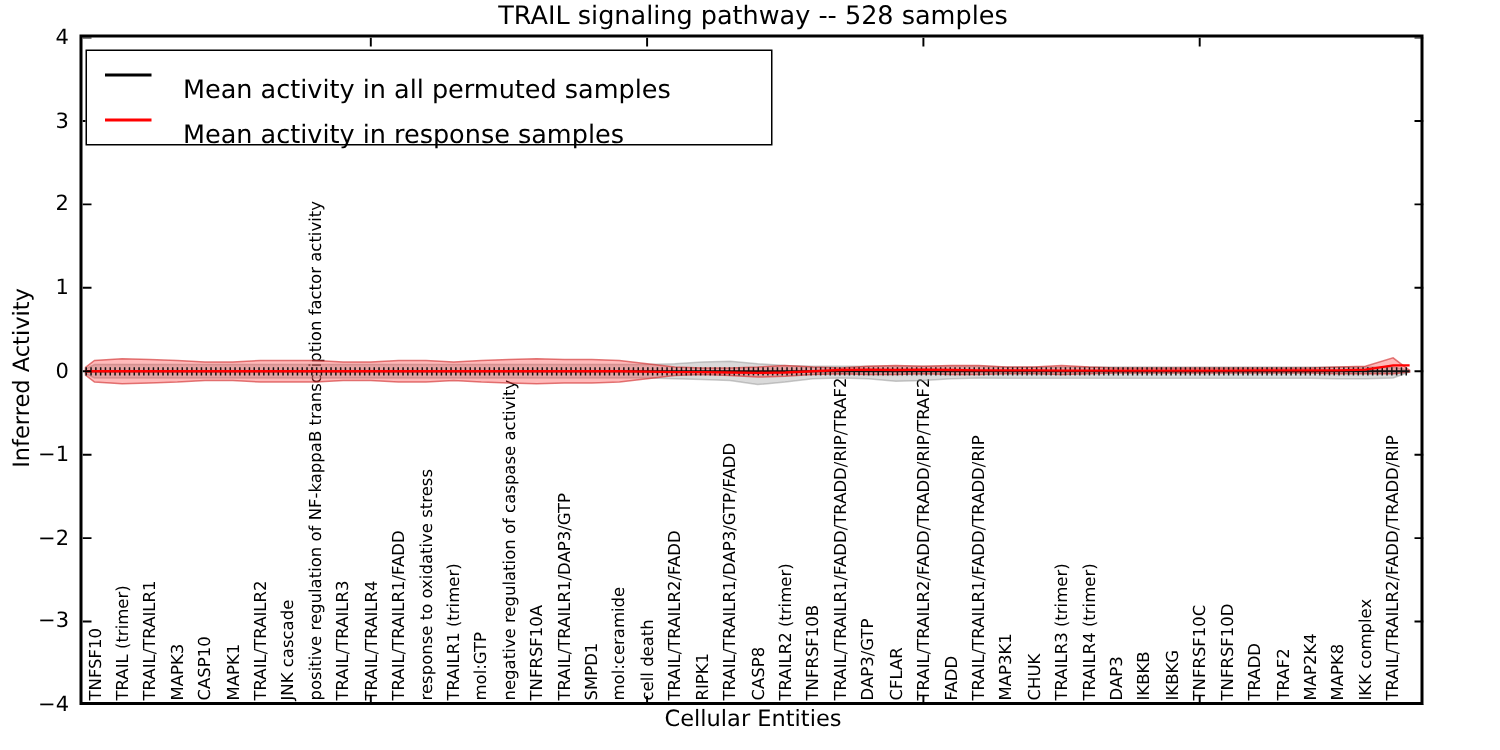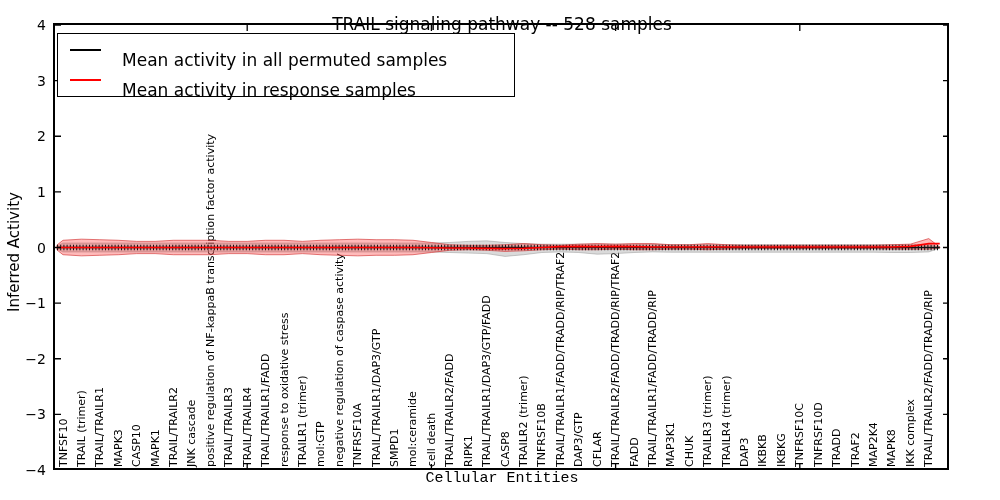--- a/index.html
+++ b/index.html
@@ -1,21 +1,21 @@
 <!DOCTYPE html>
 <html><head>
 <meta charset="utf-8">
 <style>
   html,body{margin:0;padding:0;background:#fff;}
   #figure{
     position:relative;width:1000px;height:500px;background:#ffffff;
     font-family:"DejaVu Sans",sans-serif;color:#000;overflow:hidden;
   }
   #plot-title{
-    position:absolute;left:55px;top:14px;width:894px;text-align:center;
+    position:absolute;left:55px;top:1px;width:894px;text-align:center;
     font-size:17px;line-height:20px;
   }
   #plot-box{
     position:absolute;left:53px;top:23px;width:896px;height:447px;
     border:2px solid #000;box-sizing:border-box;background:transparent;
   }
   #labels-layer{position:absolute;left:0;top:0;width:1000px;height:500px;z-index:1;}
   .xtick-label{
     position:absolute;bottom:33px;transform-origin:0% 100%;
     transform:rotate(-90deg);white-space:nowrap;
@@ -24,21 +24,21 @@
   .ytick-label{
     position:absolute;right:954px;font-size:14px;line-height:16px;
     text-align:right;white-space:nowrap;
   }
   #plot-svg-wrap{position:absolute;left:55px;top:25px;width:894px;height:445px;z-index:2;pointer-events:none;}
   #ylabel{
     position:absolute;left:14px;top:252px;transform:translate(-50%,-50%) rotate(-90deg);
     font-size:15px;white-space:nowrap;
   }
   #xlabel{
-    position:absolute;left:55px;top:470px;width:894px;text-align:center;font-size:15px;font-family:Liberation Mono, monospace;
+    position:absolute;left:55px;top:470px;width:894px;text-align:center;font-size:15px;
   }
   #legend{
     position:absolute;left:57px;top:33px;width:458px;height:64px;z-index:3;
     background:#fff;border:1.6px solid #000;box-sizing:border-box;
     display:flex;flex-direction:column;justify-content:space-evenly;
   }
   .legend-row{display:flex;align-items:center;padding-left:12px;height:28px;}
   .legend-swatch{display:inline-block;width:31px;height:0;border-top:2px solid #000;margin-right:21px;flex:0 0 auto;}
   .legend-label{font-size:17px;line-height:20px;white-space:nowrap;margin-top:20px;}
 </style>

